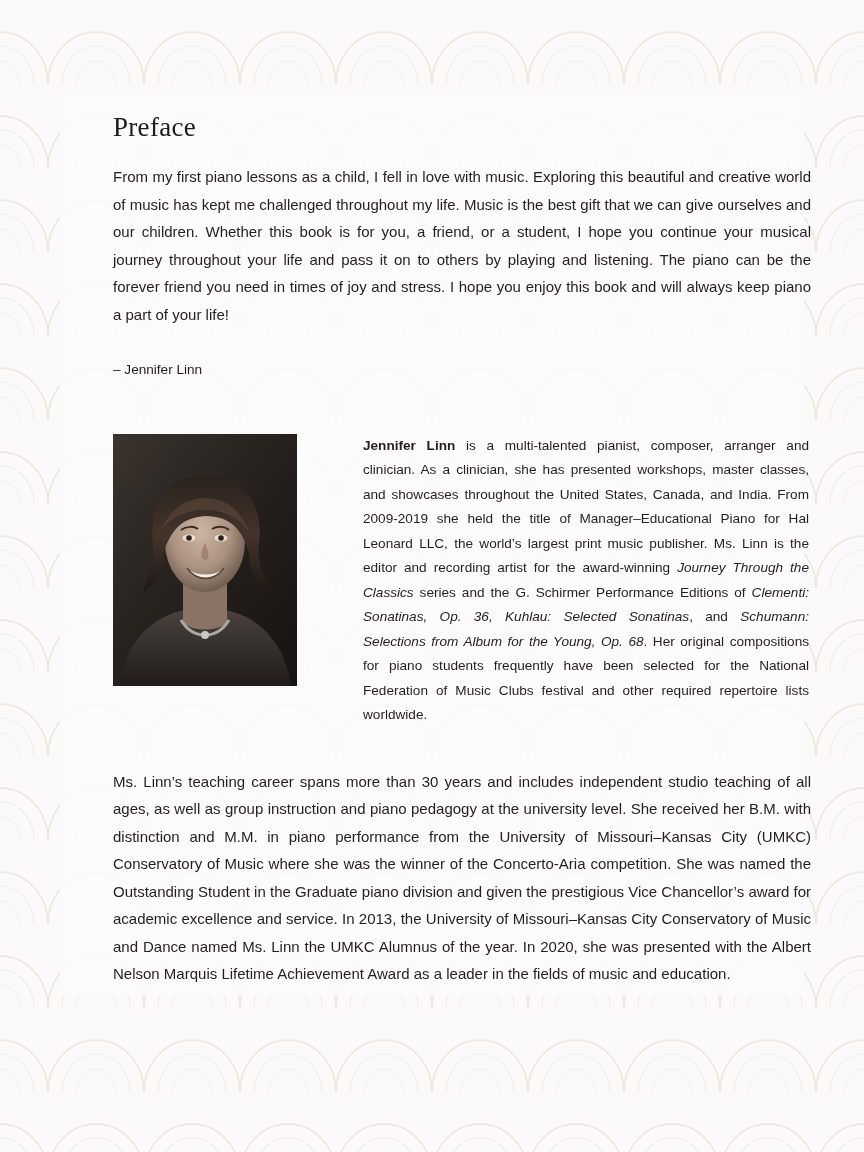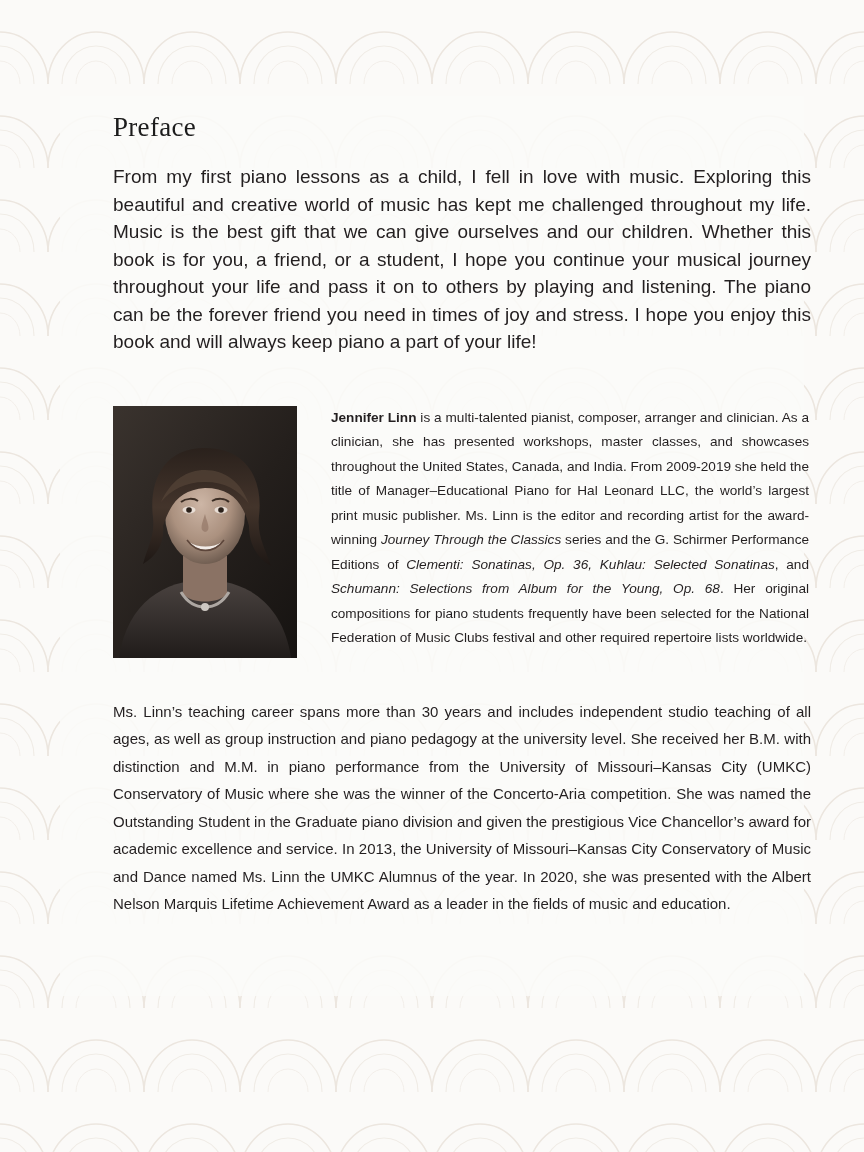--- a/index.html
+++ b/index.html
@@ -37,21 +37,21 @@
   .page-title {
     font-family: "Liberation Serif", serif;
     font-size: 27px;
     font-weight: normal;
     letter-spacing: 0.3px;
     color: #1c1c1c;
     margin: 0 0 20px 0;
   }
 
   .body-text {
-    font-size: 19px;
+    font-size: 15px;
     line-height: 27.5px;
     text-align: justify;
     color: #231f20;
     margin: 0;
   }
 
   .preface-para {
     width: 698px;
   }
 
@@ -59,20 +59,21 @@
     font-size: 13.6px;
     line-height: 27.5px;
     color: #231f20;
     margin: 28px 0 0 0;
   }
 
   .bio-block {
     margin-top: 50px;
     display: flex;
     align-items: flex-start;
+    gap: 32px;
   }
 
   .portrait {
     width: 184px;
     height: 252px;
     flex: 0 0 184px;
     margin-right: 34px;
     position: relative;
     overflow: hidden;
     background: #2a2522;
@@ -122,20 +123,21 @@
     <rect x="60" y="96" width="744" height="900" fill="#fbfaf8" opacity="0.88"></rect>
   </svg>
 </div>
 
 <div class="page">
 
   <h1 class="page-title">Preface</h1>
 
   <p class="body-text preface-para">From my first piano lessons as a child, I fell in love with music. Exploring this beautiful and creative world of music has kept me challenged throughout my life. Music is the best gift that we can give ourselves and our children. Whether this book is for you, a friend, or a student, I hope you continue your musical journey throughout your life and pass it on to others by playing and listening. The piano can be the forever friend you need in times of joy and stress. I hope you enjoy this book and will always keep piano a part of your life!</p>
 
+  <p class="signature">– Jennifer Linn</p>
 
   <div class="bio-block">
 
     <div class="portrait">
       <svg width="184" height="252" viewBox="0 0 184 252" xmlns="http://www.w3.org/2000/svg" aria-hidden="true">
         <defs>
           <linearGradient id="bgph" x1="0" y1="0" x2="1" y2="1">
             <stop offset="0%" stop-color="#3a332e"></stop>
             <stop offset="55%" stop-color="#241f1c"></stop>
             <stop offset="100%" stop-color="#161311"></stop>

